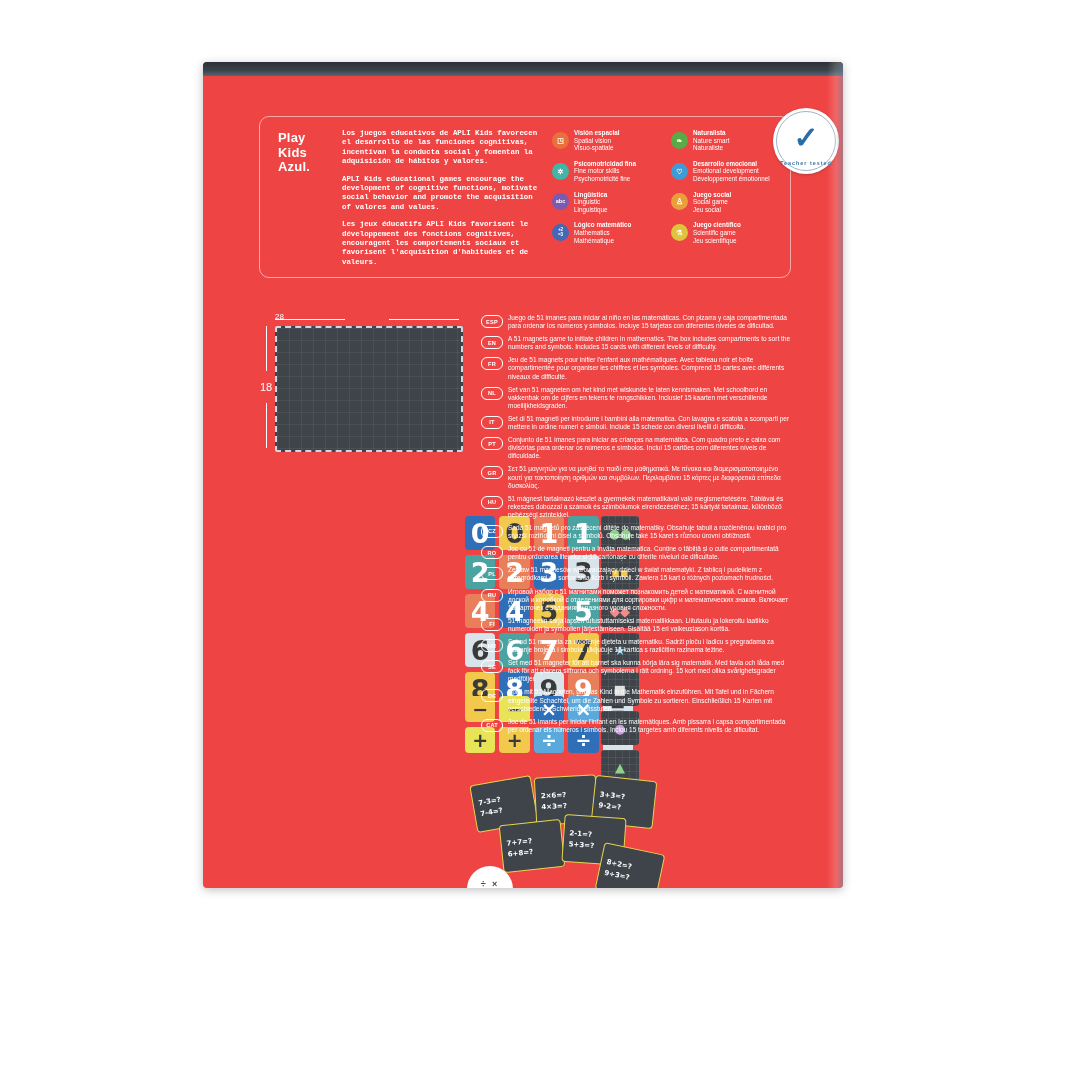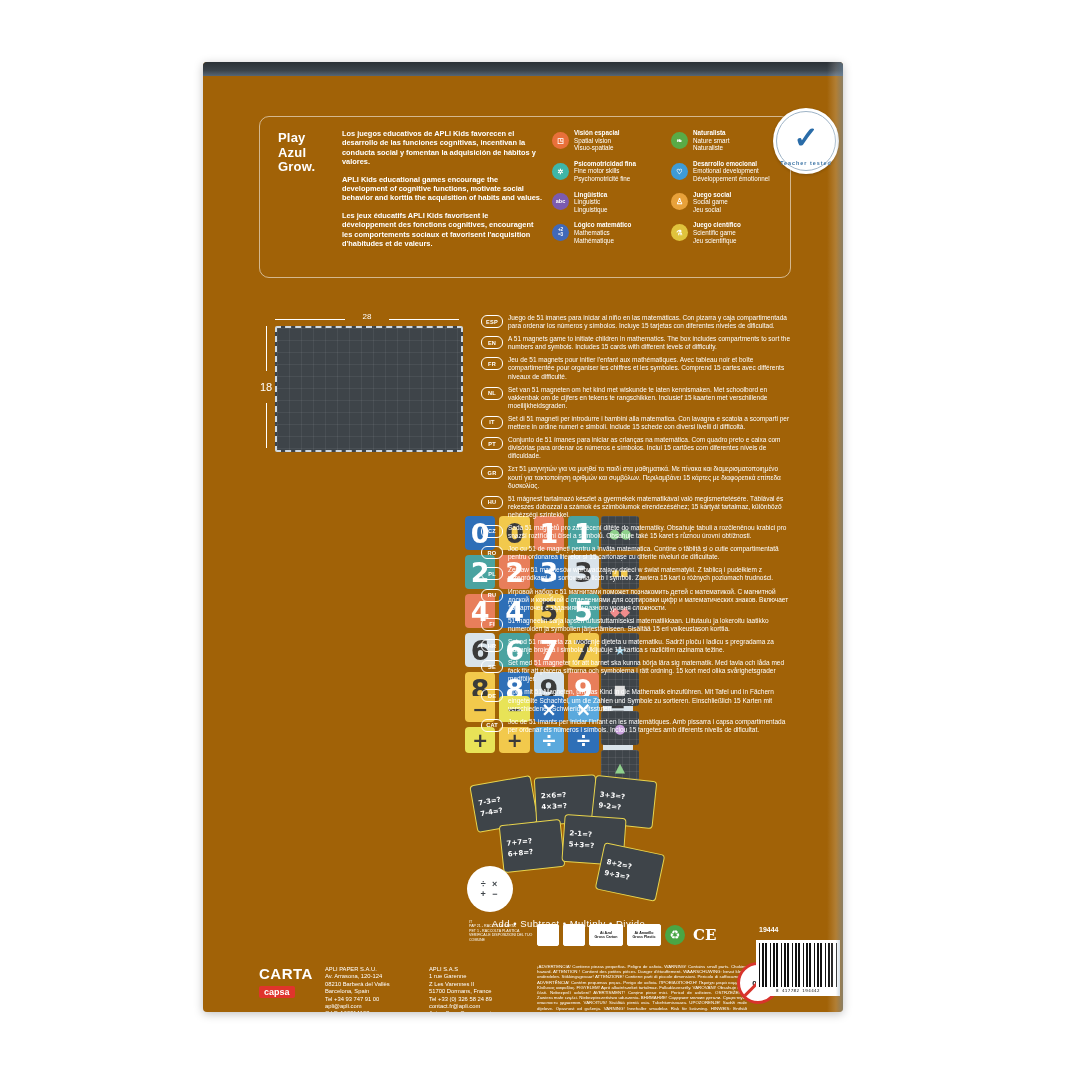--- a/index.html
+++ b/index.html
@@ -2,22 +2,22 @@
 <html><head>
 <meta charset="utf-8">
 <style>
   html,body{margin:0;padding:0;background:#ffffff;}
   body{width:1080px;height:1080px;font-family:"Liberation Sans",sans-serif;overflow:hidden;}
 
   .stage{position:relative;width:1080px;height:1080px;background:#ffffff;}
 
   
   .box{
-    position:absolute;left:203px;top:62px;width:640px;height:950px;
-    background:#a16207;
+    position:absolute;left:203px;top:62px;width:640px;height:826px;
+    background:#ef4444;
     border-radius:4px;
     box-shadow:0 2px 10px rgba(0,0,0,.25);
     overflow:hidden;
   }
   .box:before{ 
     content:"";position:absolute;left:0;top:0;width:100%;height:14px;
     background:linear-gradient(180deg,#2b3136 0%,#3b434a 60%,#566675 100%);
   }
   .box:after{ 
     content:"";position:absolute;right:0;top:0;width:16px;height:100%;
@@ -34,21 +34,21 @@
   .pl-grow{
     position:absolute;left:18px;top:14px;width:62px;
     color:#ffffff;font-weight:bold;font-size:13px;line-height:14.5px;
     letter-spacing:.2px;
   }
   .desc{
     position:absolute;left:82px;top:12px;width:200px;
     color:#ffffff;font-size:7.4px;line-height:9.4px;
   }
   .desc p{margin:0 0 8px 0;}
-  .desc p.bold{font-weight:bold;}
+  .desc p.bold{font-weight:bold;font-family:Liberation Mono, monospace;}
 
   
   .icon-grid{
     position:absolute;left:292px;top:12px;width:228px;
     display:grid;grid-template-columns:1fr 1fr;gap:8px 10px;
   }
   .icon-item{display:flex;align-items:center;gap:5px;}
   .ico{
     width:17px;height:17px;border-radius:50%;flex:none;
     display:flex;align-items:center;justify-content:center;
@@ -77,21 +77,21 @@
 
   
   .board-wrap{position:absolute;left:58px;top:238px;width:200px;height:140px;}
   .board{
     position:absolute;left:14px;top:12px;width:184px;height:122px;
     background:#3e4449;border:2px dashed #cdd8e2;border-radius:2px;
     background-image:linear-gradient(rgba(255,255,255,.06) 1px,transparent 1px),
                      linear-gradient(90deg,rgba(255,255,255,.06) 1px,transparent 1px);
     background-size:12px 12px;
   }
-  .dim-top{position:absolute;left:14px;top:-2px;width:184px;text-align:center;color:#ffffff;font-size:8px;}
+  .dim-top{position:absolute;left:14px;top:-2px;width:184px;color:#ffffff;font-size:8px;}
   .dim-top:before,.dim-top:after{content:"";position:absolute;top:7px;height:1px;background:#ffffff;width:70px;}
   .dim-top:before{left:0;}
   .dim-top:after{right:0;}
   .dim-left{position:absolute;left:-2px;top:12px;height:122px;width:14px;display:flex;align-items:center;justify-content:center;color:#ffffff;font-size:11px;}
   .dim-left:before,.dim-left:after{content:"";position:absolute;left:7px;width:1px;background:#ffffff;height:45px;}
   .dim-left:before{top:0;}
   .dim-left:after{bottom:0;}
 
   
   .mag{position:absolute;left:262px;top:440px;width:168px;}
@@ -201,27 +201,27 @@
 </head>
 <body>
 
 <div class="stage">
   <div class="box">
     <div class="box-inner">
 
       <div class="top-panel">
         <div class="pl-grow">
           <div>Play</div>
-          <div>Azul</div>
-          <div>Grow.</div>
+          <div>Kids</div>
+          <div>Azul.</div>
         </div>
 
         <div class="desc">
           <p class="bold">Los juegos educativos de APLI Kids favorecen el desarrollo de las funciones cognitivas, incentivan la conducta social y fomentan la adquisición de hábitos y valores.</p>
-          <p class="bold">APLI Kids educational games encourage the development of cognitive functions, motivate social behavior and korttia the acquisition of habits and values.</p>
+          <p class="bold">APLI Kids educational games encourage the development of cognitive functions, motivate social behavior and promote the acquisition of valores and values.</p>
           <p class="bold">Les jeux éducatifs APLI Kids favorisent le développement des fonctions cognitives, encouragent les comportements sociaux et favorisent l'acquisition d'habitudes et de valeurs.</p>
         </div>
 
         <div class="icon-grid">
           <div class="icon-item">
             <div class="ico" style="background:#e8703a">◳</div>
             <div class="ico-txt">
                 <b>Visión espacial</b>
                 <span>Spatial vision</span>
                 <span>Visuo-spatiale</span>

